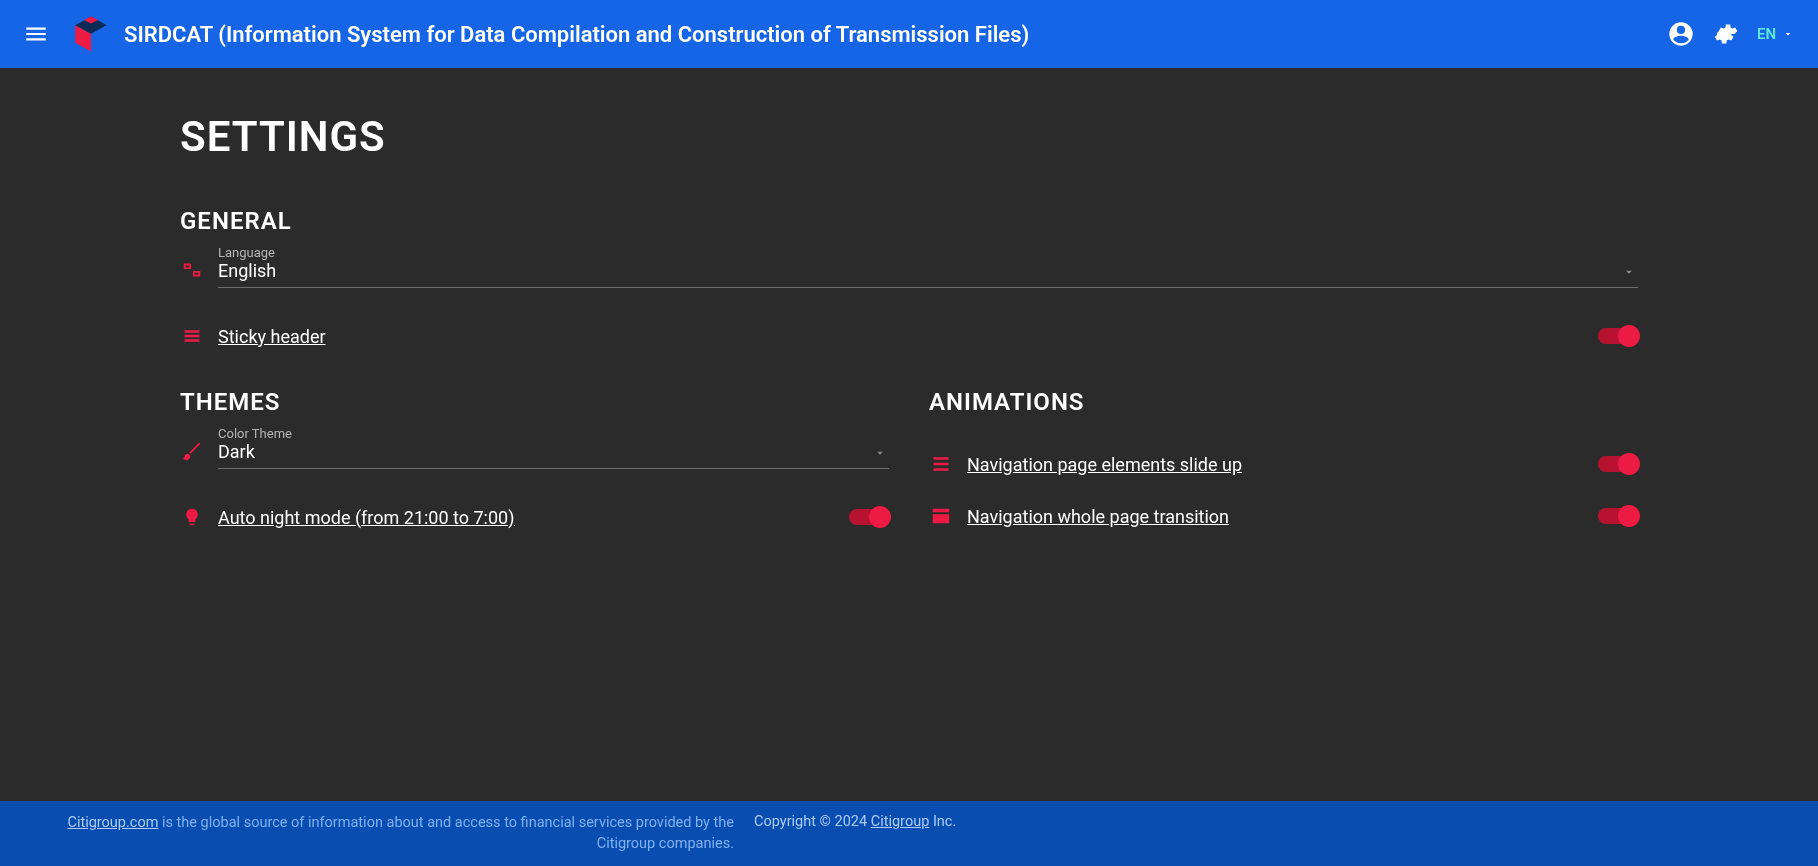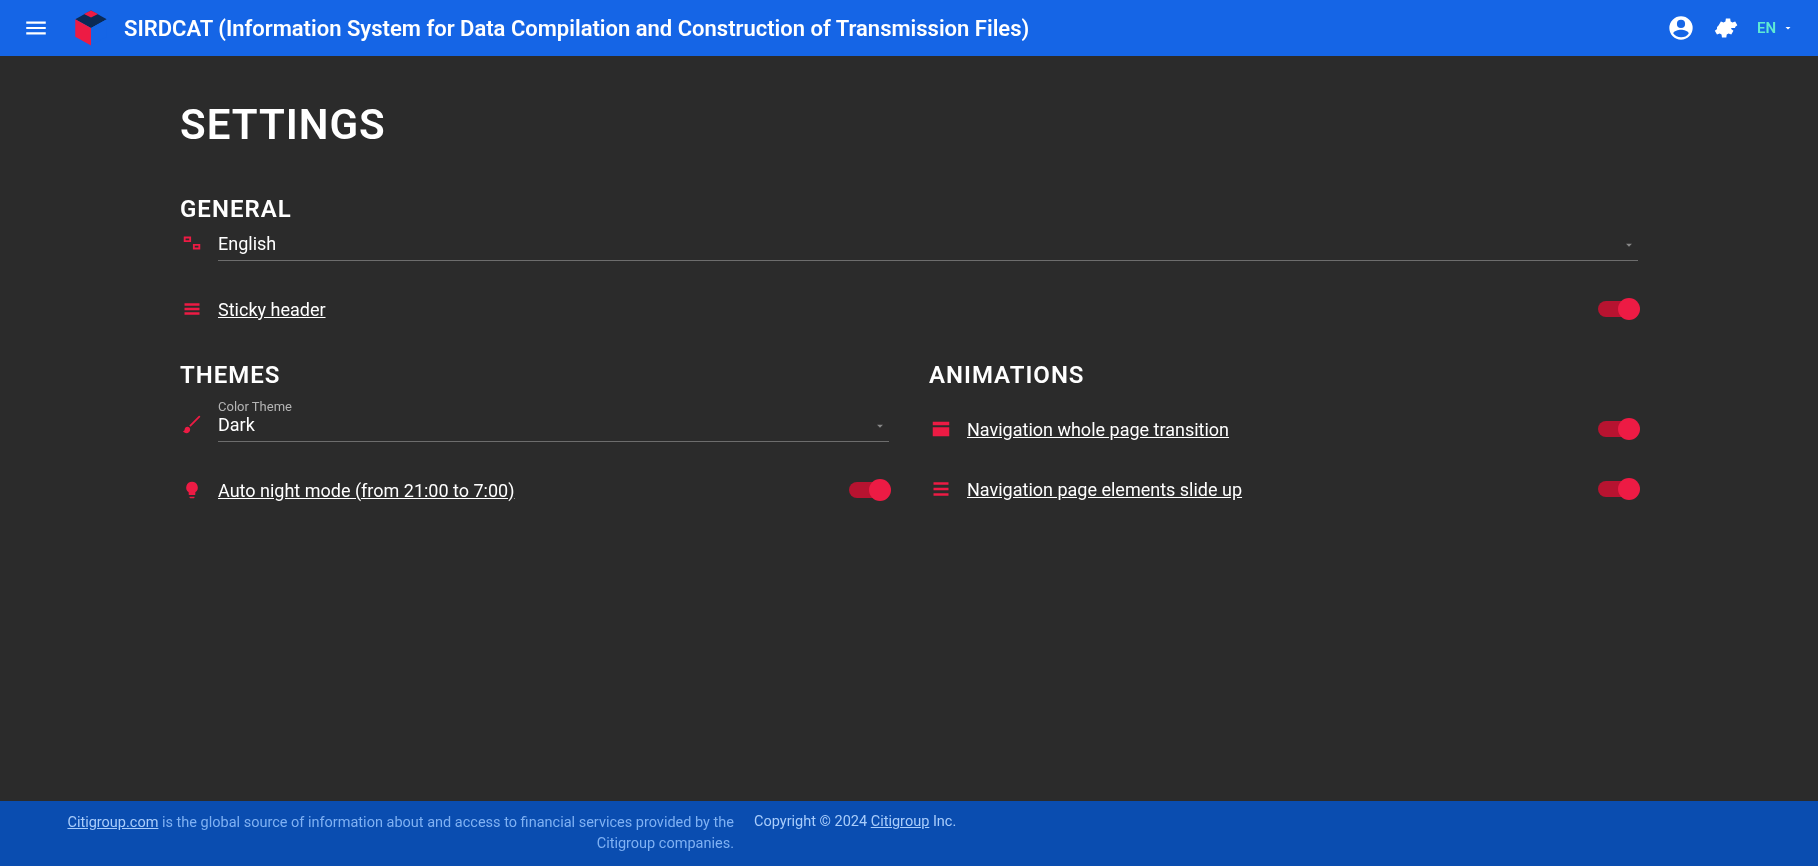--- a/index.html
+++ b/index.html
@@ -11,21 +11,21 @@
     display: flex;
     flex-direction: column;
     min-height: 100vh;
   }
   
   .header {
     background: #1565e6;
     color: #fff;
     display: flex;
     align-items: center;
-    height: 56px;
+    height: 68px;
     padding: 0 14px;
   }
   .icon-btn {
     width: 44px; height: 44px;
     display: flex; align-items: center; justify-content: center;
     border-radius: 50%;
     cursor: pointer;
     color: #fff;
   }
   .menu-icon { margin-right: 8px; }
@@ -140,20 +140,21 @@
   <h2 class="section-title">GENERAL</h2>
 
   <div class="field">
     <div class="field-wrap">
       <div class="field-icon">
         <svg width="22" height="22" viewBox="0 0 24 24">
             <path fill="#ed1b44" d="M3 5h8v6H3V5m10 8h8v6h-8v-6M5 7v2h4V7H5m10 8v2h4v-2h-4M11 11l2 2m-2 0l2-2"></path>
           </svg>
       </div>
       <div class="field-body">
+        <div class="field-label">Language</div>
         <div class="field-value">English</div>
         <div class="field-caret">
           <svg width="14" height="14" viewBox="0 0 24 24">
               <path fill="#888" d="M7 10l5 5l5-5Z"></path>
             </svg>
         </div>
       </div>
     </div>
   </div>
 
@@ -198,42 +199,42 @@
         </div>
         <div class="toggle-label">Auto night mode (from 21:00 to 7:00)</div>
         <div class="switch">
             <div class="thumb"></div>
           </div>
       </div>
     </div>
 
     <div class="col">
       <h2 class="section-title">ANIMATIONS</h2>
+      <div class="toggle-item">
+        <div class="field-icon">
+          <svg width="20" height="20" viewBox="0 0 24 24">
+              <path fill="#ed1b44" d="M3 4h18v3H3V4m0 6.5h18v3H3v-3M3 17h18v3H3v-3Z"></path>
+            </svg>
+        </div>
+        <div class="toggle-label">Navigation page elements slide up</div>
+        <div class="switch">
+            <div class="thumb"></div>
+          </div>
+      </div>
       <div class="toggle-item" style="margin-top:28px;">
         <div class="field-icon">
           <svg width="22" height="22" viewBox="0 0 24 24">
               <path fill="#ed1b44" d="M3 4h18v4H3V4m0 6h18v10H3V10Z"></path>
             </svg>
         </div>
         <div class="toggle-label">Navigation whole page transition</div>
         <div class="switch">
             <div class="thumb"></div>
           </div>
       </div>
-      <div class="toggle-item">
-        <div class="field-icon">
-          <svg width="20" height="20" viewBox="0 0 24 24">
-              <path fill="#ed1b44" d="M3 4h18v3H3V4m0 6.5h18v3H3v-3M3 17h18v3H3v-3Z"></path>
-            </svg>
-        </div>
-        <div class="toggle-label">Navigation page elements slide up</div>
-        <div class="switch">
-            <div class="thumb"></div>
-          </div>
-      </div>
     </div>
   </div>
 </div>
 
 <div class="footer">
   <div class="left">
     <a href="#">Citigroup.com</a><span> is the global source of information about and access to financial services provided by the Citigroup companies.</span>
   </div>
   <div class="right">
     <span>Copyright © 2024 </span><a href="#">Citigroup</a><span> Inc.</span>

